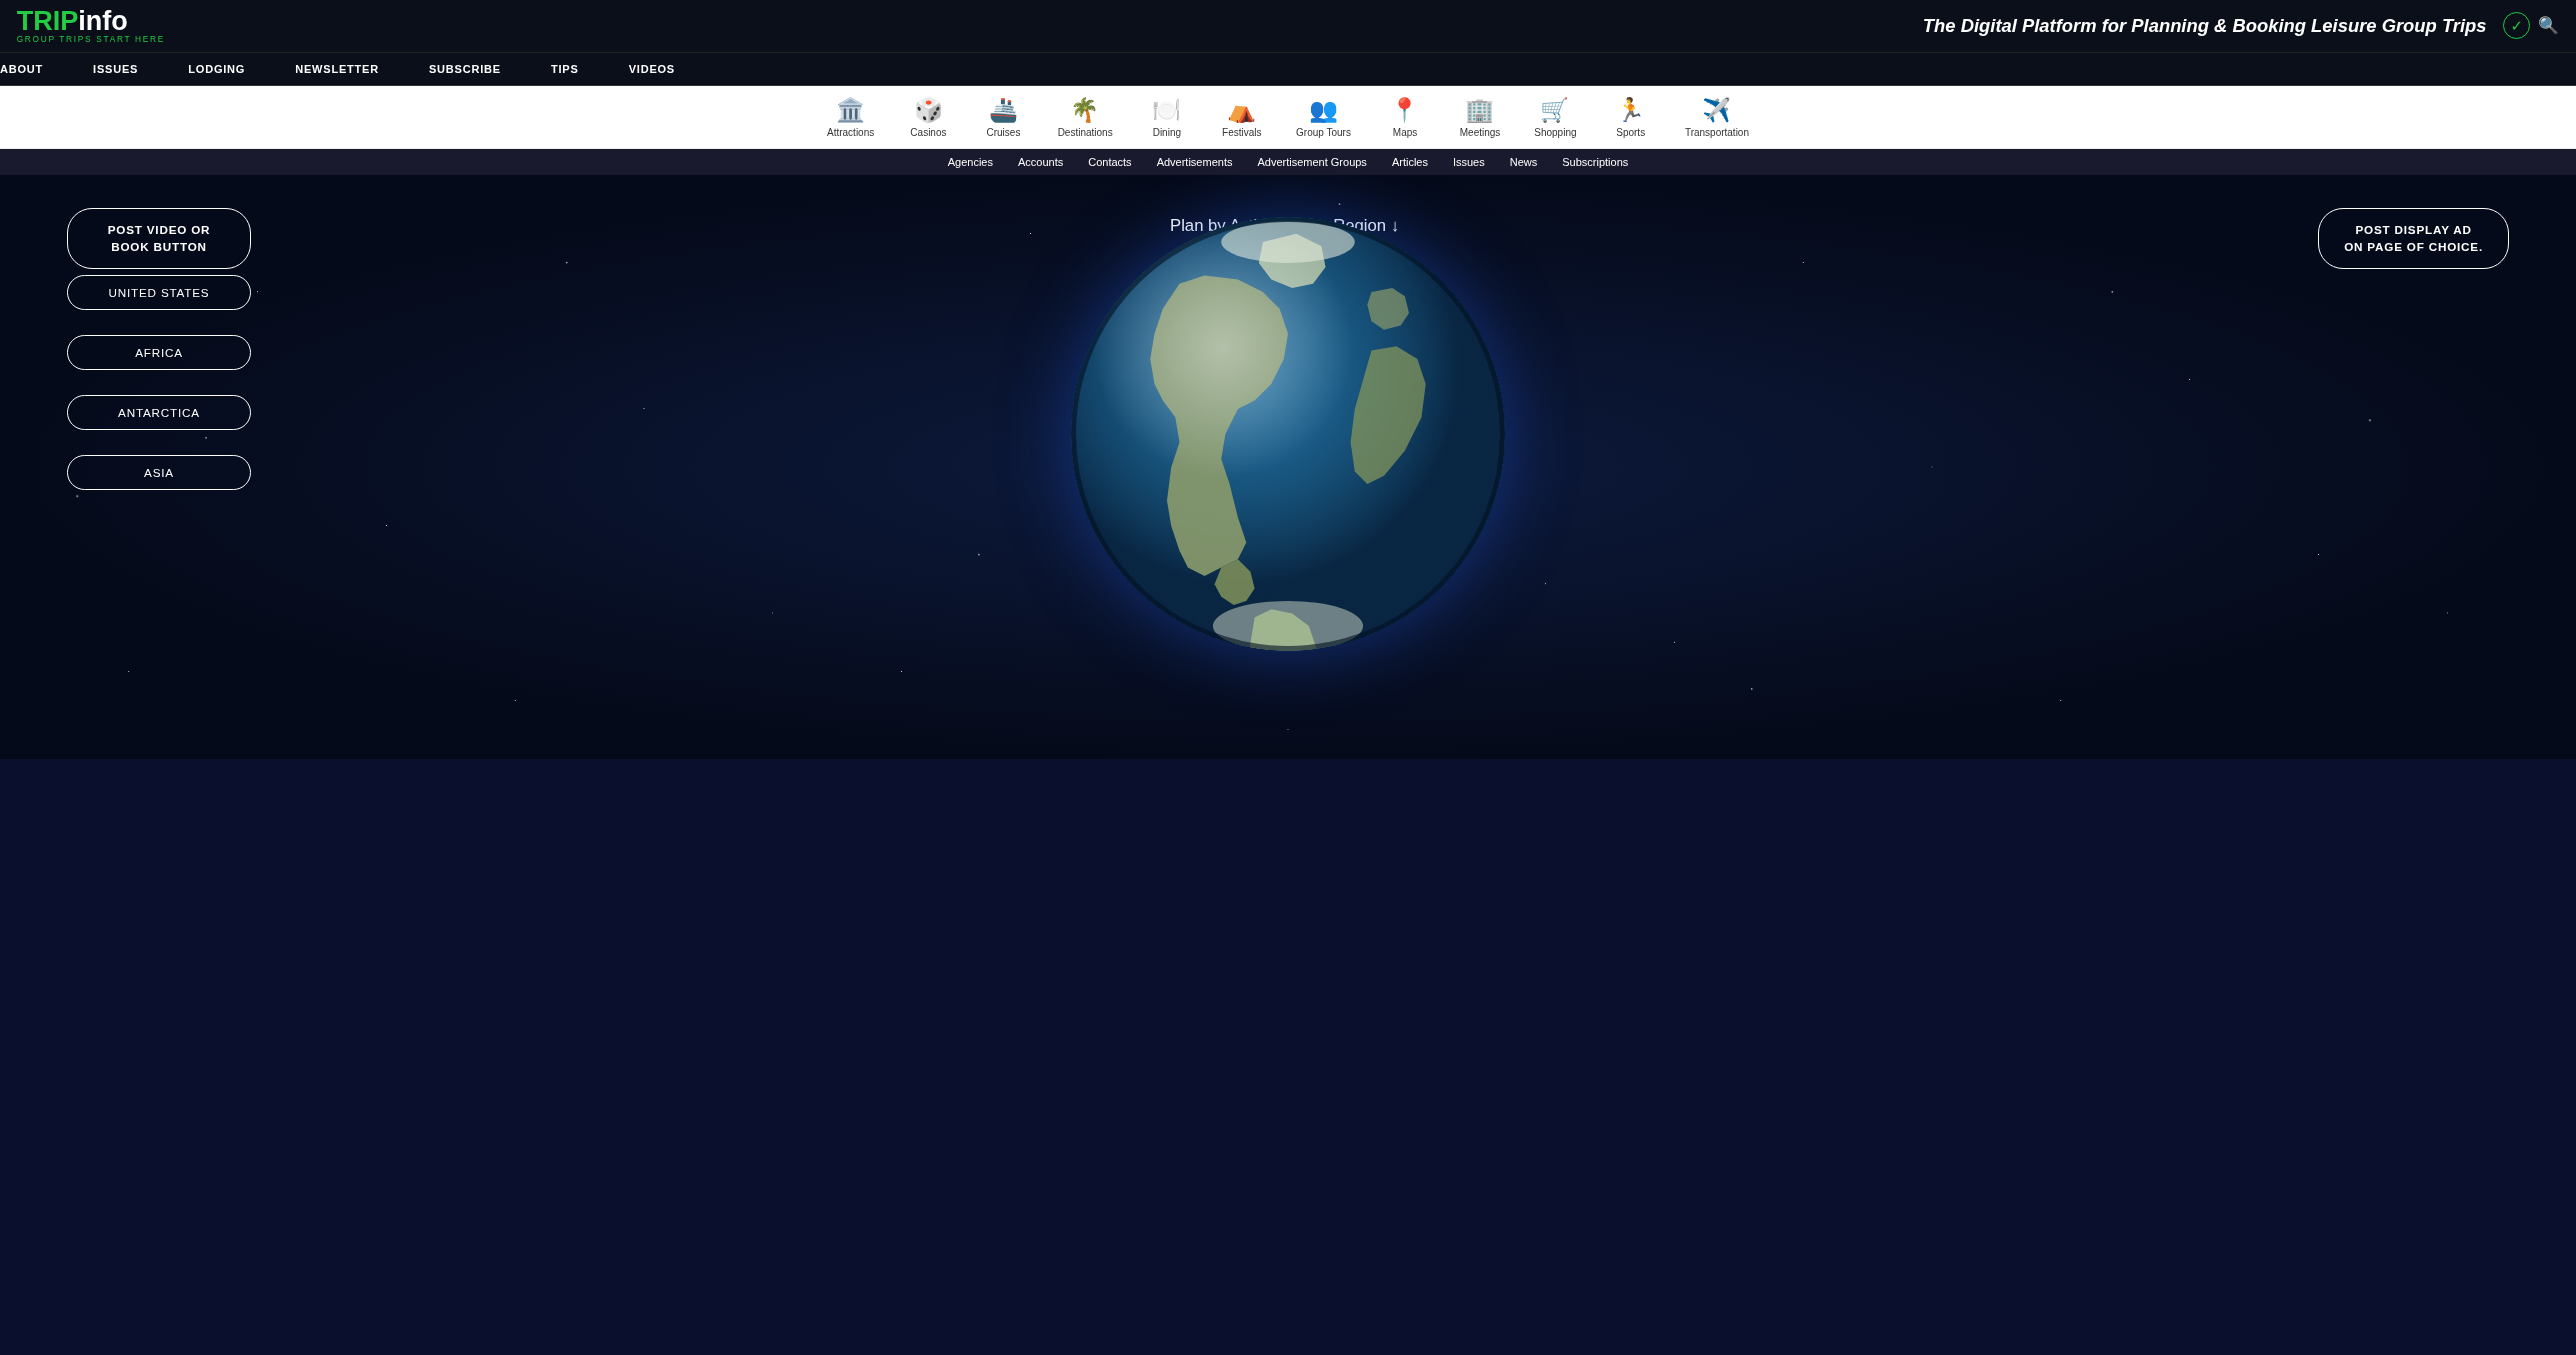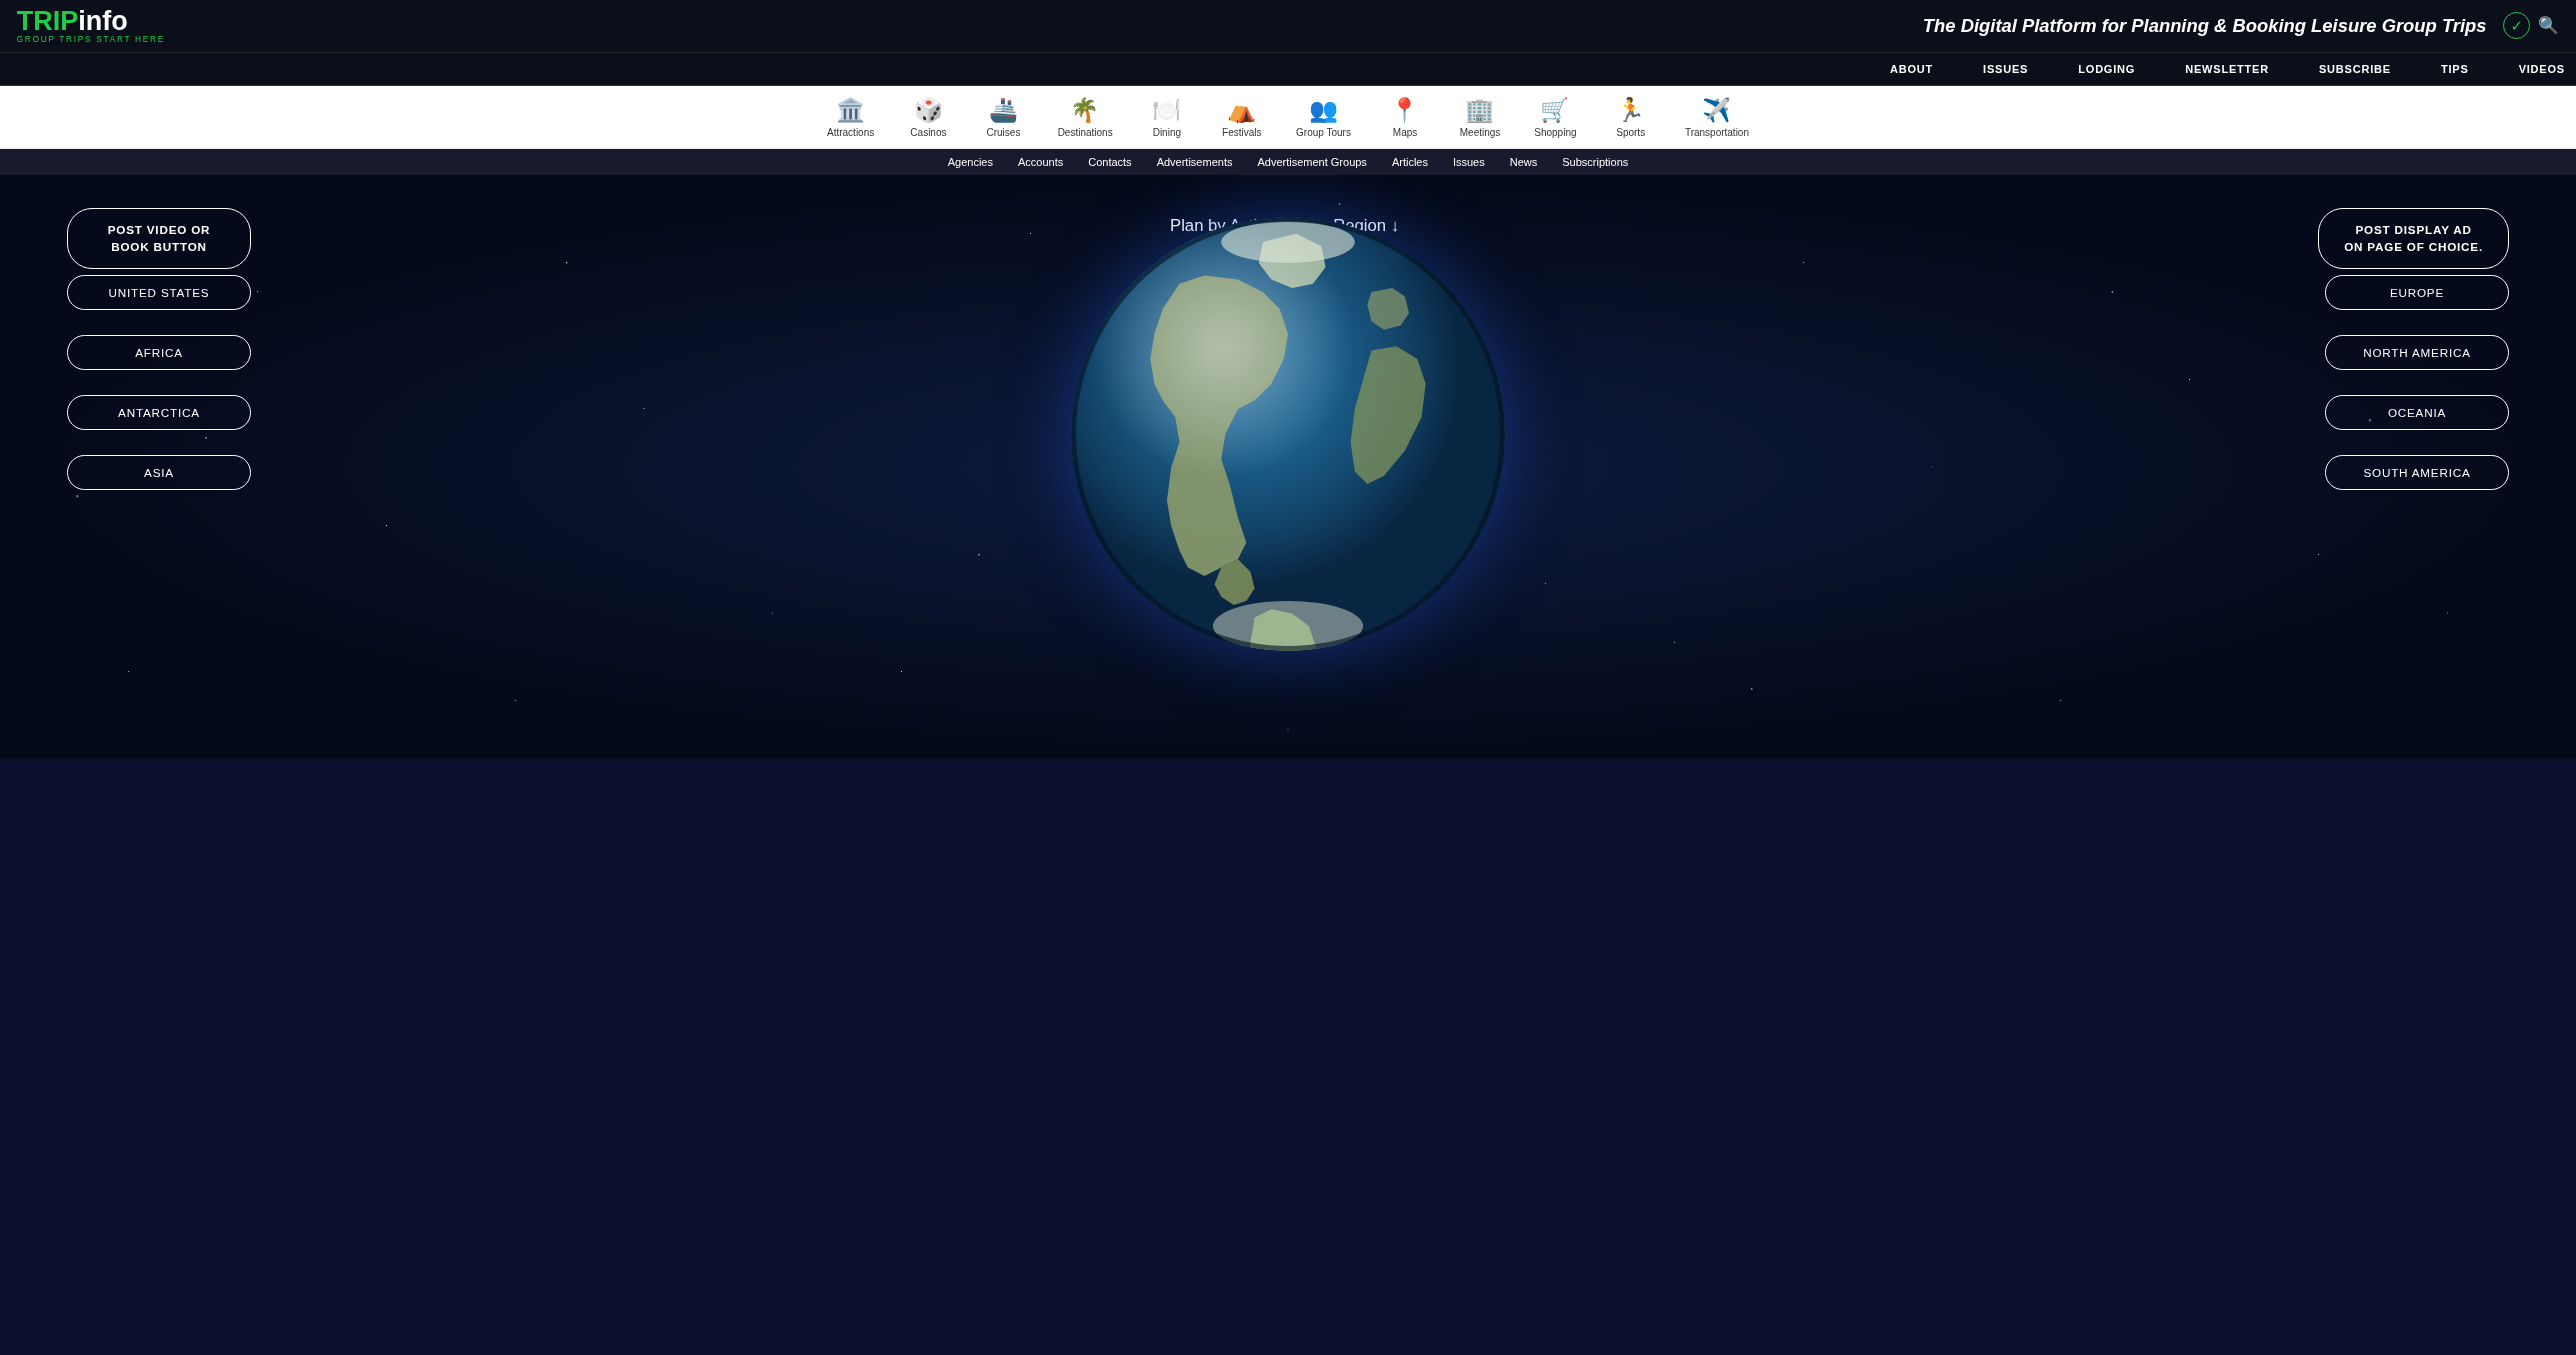--- a/index.html
+++ b/index.html
@@ -71,23 +71,23 @@
     .search-icon-btn {
       color: white;
       font-size: 16.7px;
       cursor: pointer;
     }
 
     
     .nav-bar {
       background: #0a0f1a;
       display: flex;
-      justify-content: flex-end;
+      justify-content: flex-start;
       gap: 50px;
-      padding: 10px 11px;
+      padding: 10px 0;
       border-bottom: 0.8px solid #333;
     }
     .nav-item {
       color: white;
       font-size: 11px;
       font-weight: bold;
       letter-spacing: 0.8px;
       cursor: pointer;
       text-transform: uppercase;
     }
@@ -428,21 +428,15 @@
     </div>
   </div>
 
   <div class="region-buttons-left">
     <button class="btn-pill">UNITED STATES</button>
     <button class="btn-pill">AFRICA</button>
     <button class="btn-pill">ANTARCTICA</button>
     <button class="btn-pill">ASIA</button>
   </div>
 
-  <div class="region-buttons-right">
-    <button class="btn-pill">EUROPE</button>
-    <button class="btn-pill">NORTH AMERICA</button>
-    <button class="btn-pill">OCEANIA</button>
-    <button class="btn-pill">SOUTH AMERICA</button>
-  </div>
 
 </div>
 
 
 </body></html>

